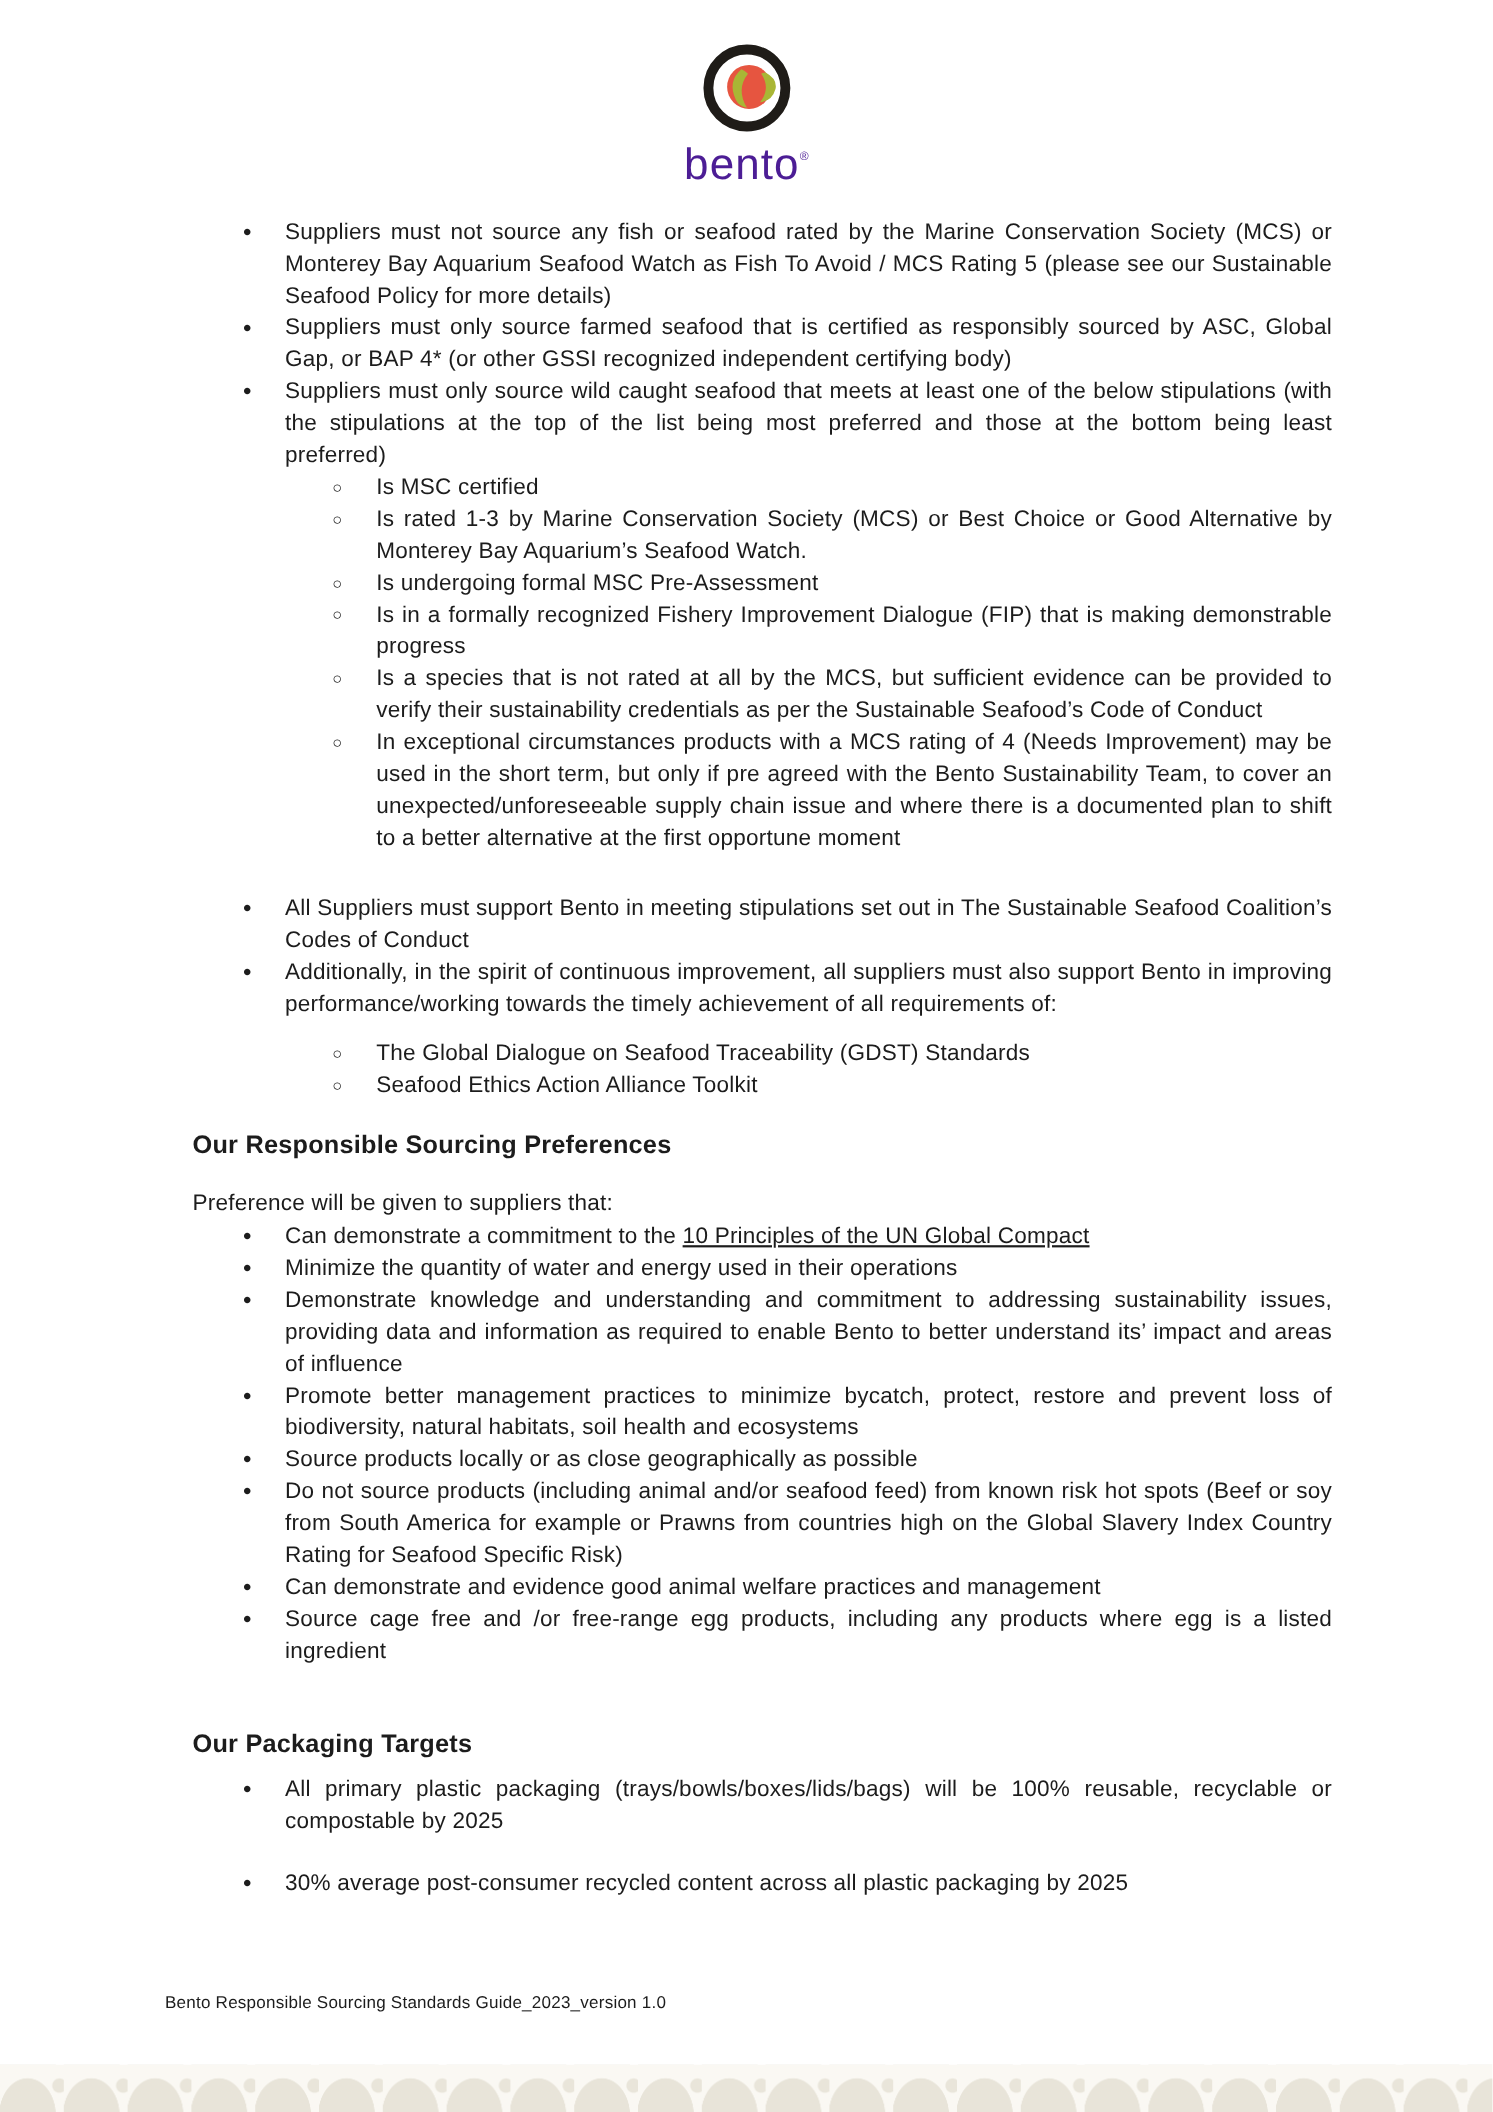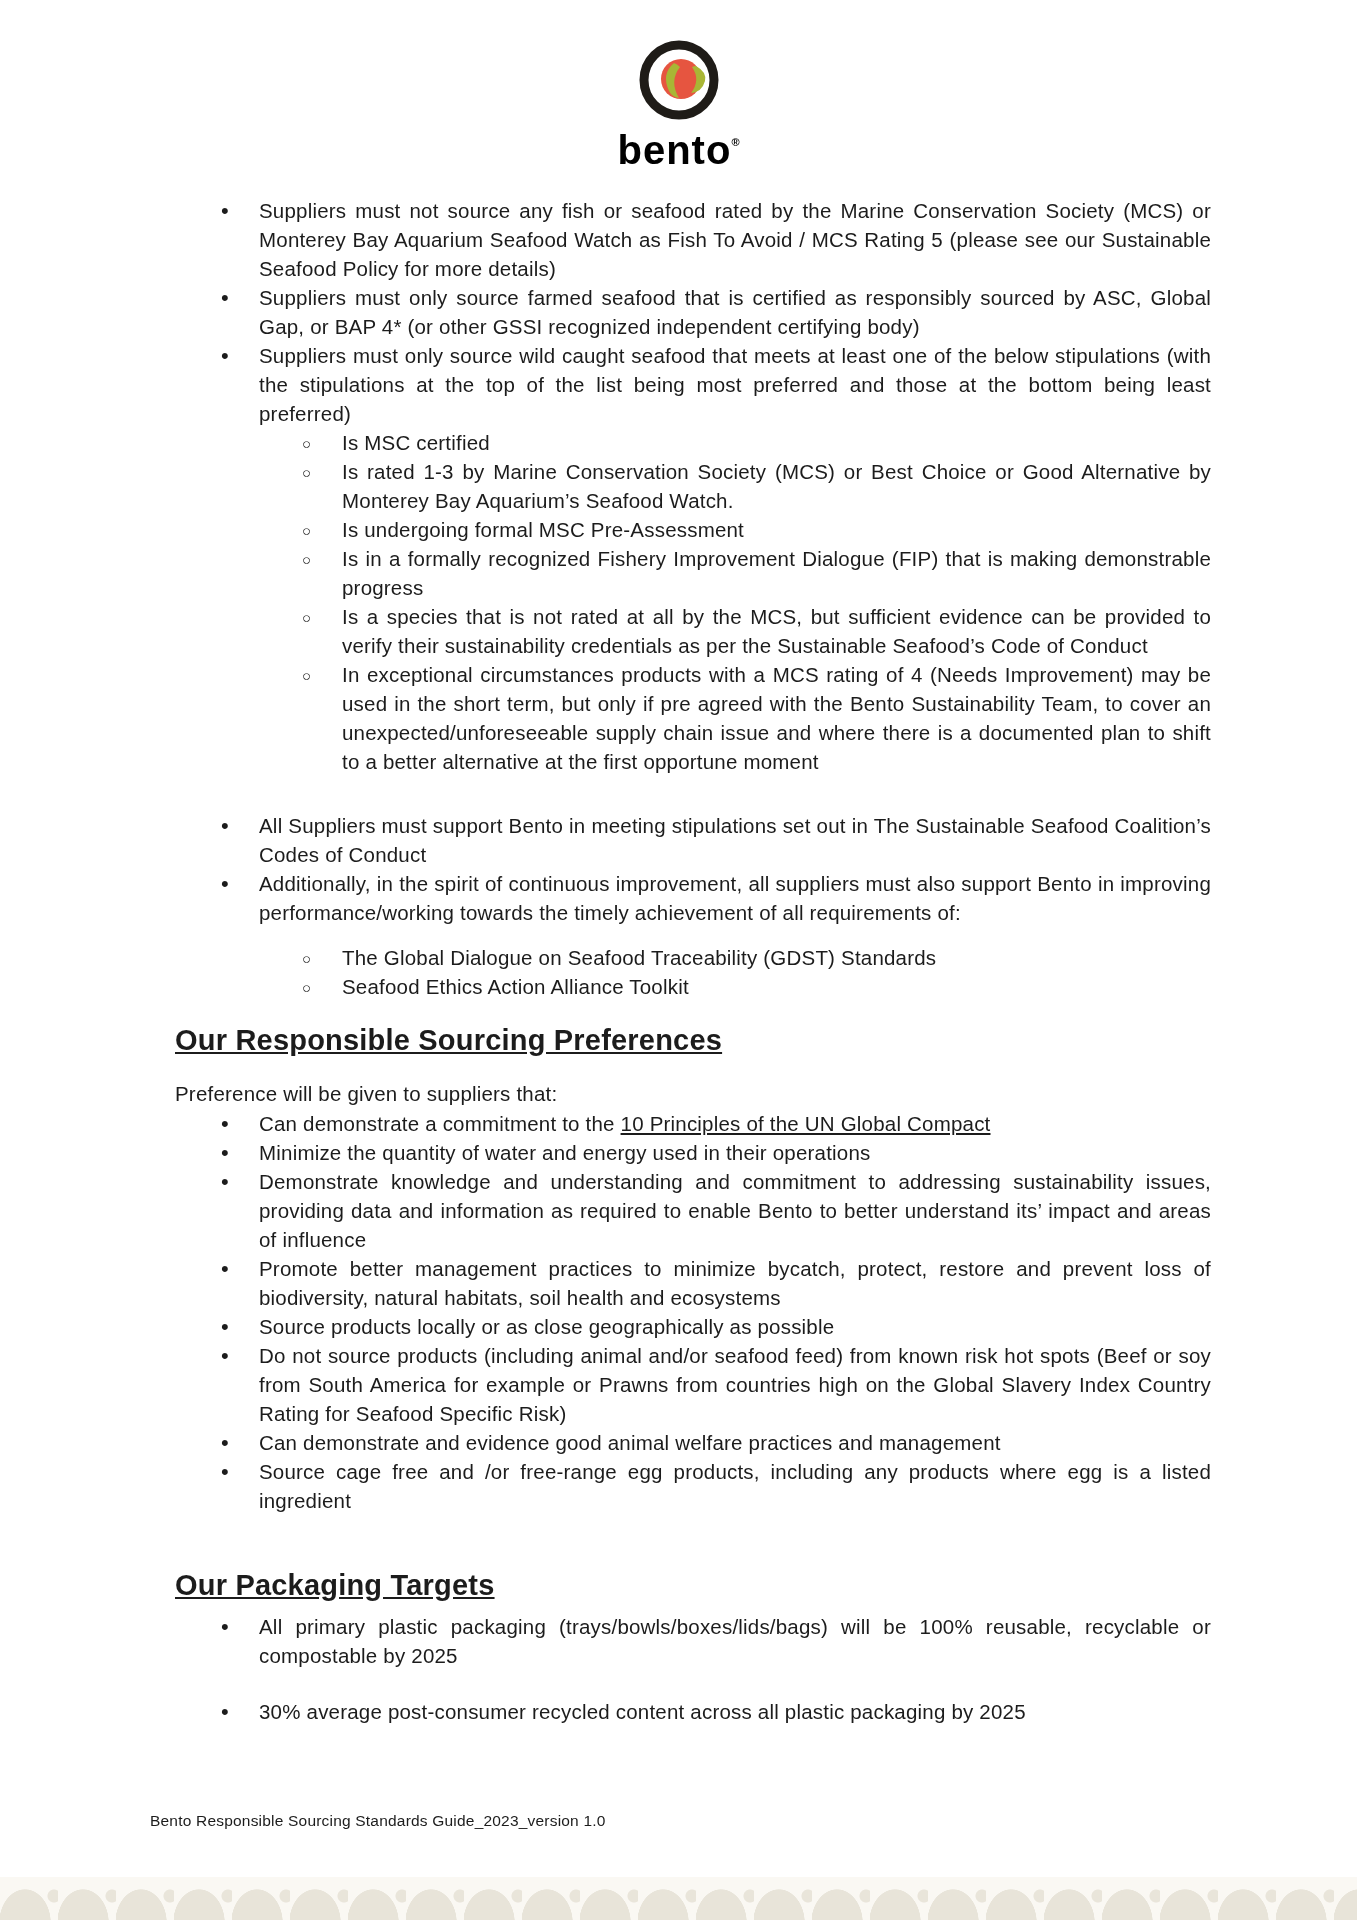--- a/index.html
+++ b/index.html
@@ -9,22 +9,22 @@
     width:1357px; height:1920px;
     background:#ffffff;
     font-family:"Liberation Sans", sans-serif;
     color:#1c1c1c;
     overflow:hidden;
   }
   
   .logo-wrap { padding-top:34px; text-align:center; }
   .logo-mark { display:block; margin:0 auto; }
   .logo-word {
-    font-size:40px; letter-spacing:1px; color:#000000;
-    line-height:36px; margin-top:-6px; font-weight:700;
+    font-size:40px; letter-spacing:1px; color:#4c1d95;
+    line-height:36px; margin-top:-6px; font-weight:400;
   }
   .logo-word sup { font-size:11px; vertical-align:18px; letter-spacing:0; }
   
   .content {
     position:absolute; left:175px; top:196px; width:1036px;
     font-size:20.5px; line-height:29px; letter-spacing:0.2px;
   }
   ul { list-style:none; }
   .ul1 > li { position:relative; padding-left:84px; text-align:justify; }
   .ul1 > li::before {
@@ -32,22 +32,22 @@
     font-size:22px;
   }
   .ul2 > li { position:relative; padding-left:167px; text-align:justify; }
   .ul2 > li::before {
     content:"\25CB"; position:absolute; left:127px; top:1px;
     font-size:15px;
   }
   .gap-support { margin-top:35px; }
   .gap-sub { margin-top:16px; }
   .h1 {
-    font-size:29px; font-weight:bold; letter-spacing:0.2px;
-    margin-top:24px; line-height:30px;text-decoration:underline;
+    font-size:23px; font-weight:bold; letter-spacing:0.2px;
+    margin-top:24px; line-height:30px;
   }
   .intro { margin-top:24px; }
   .prefs { margin-top:1px; }
   .gap-before { margin-top:0; }
   .h2-gap { margin-top:55px; }
   .pkg-gap { margin-top:12px; }
   .pkg-gap2 { margin-top:27px; }
   .link { text-decoration:underline; color:inherit; cursor:pointer; }
   
   .footer {

